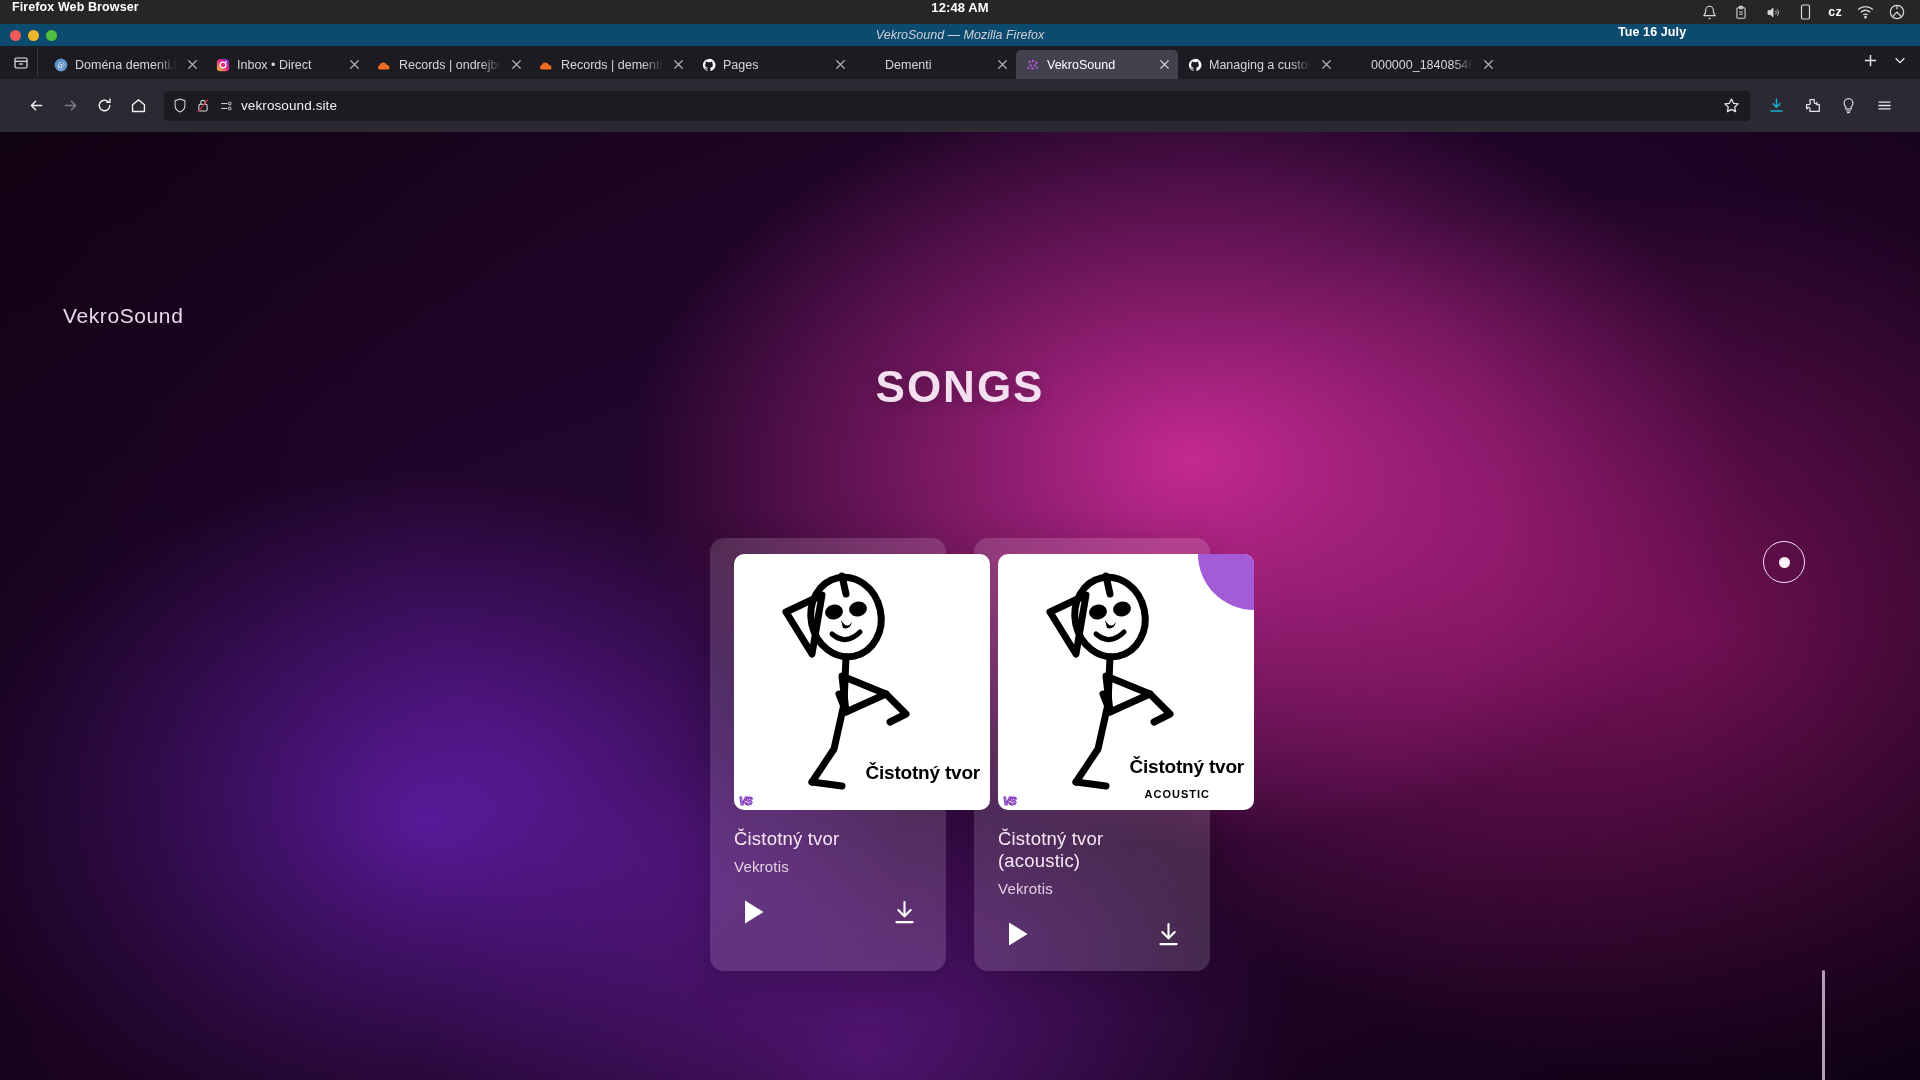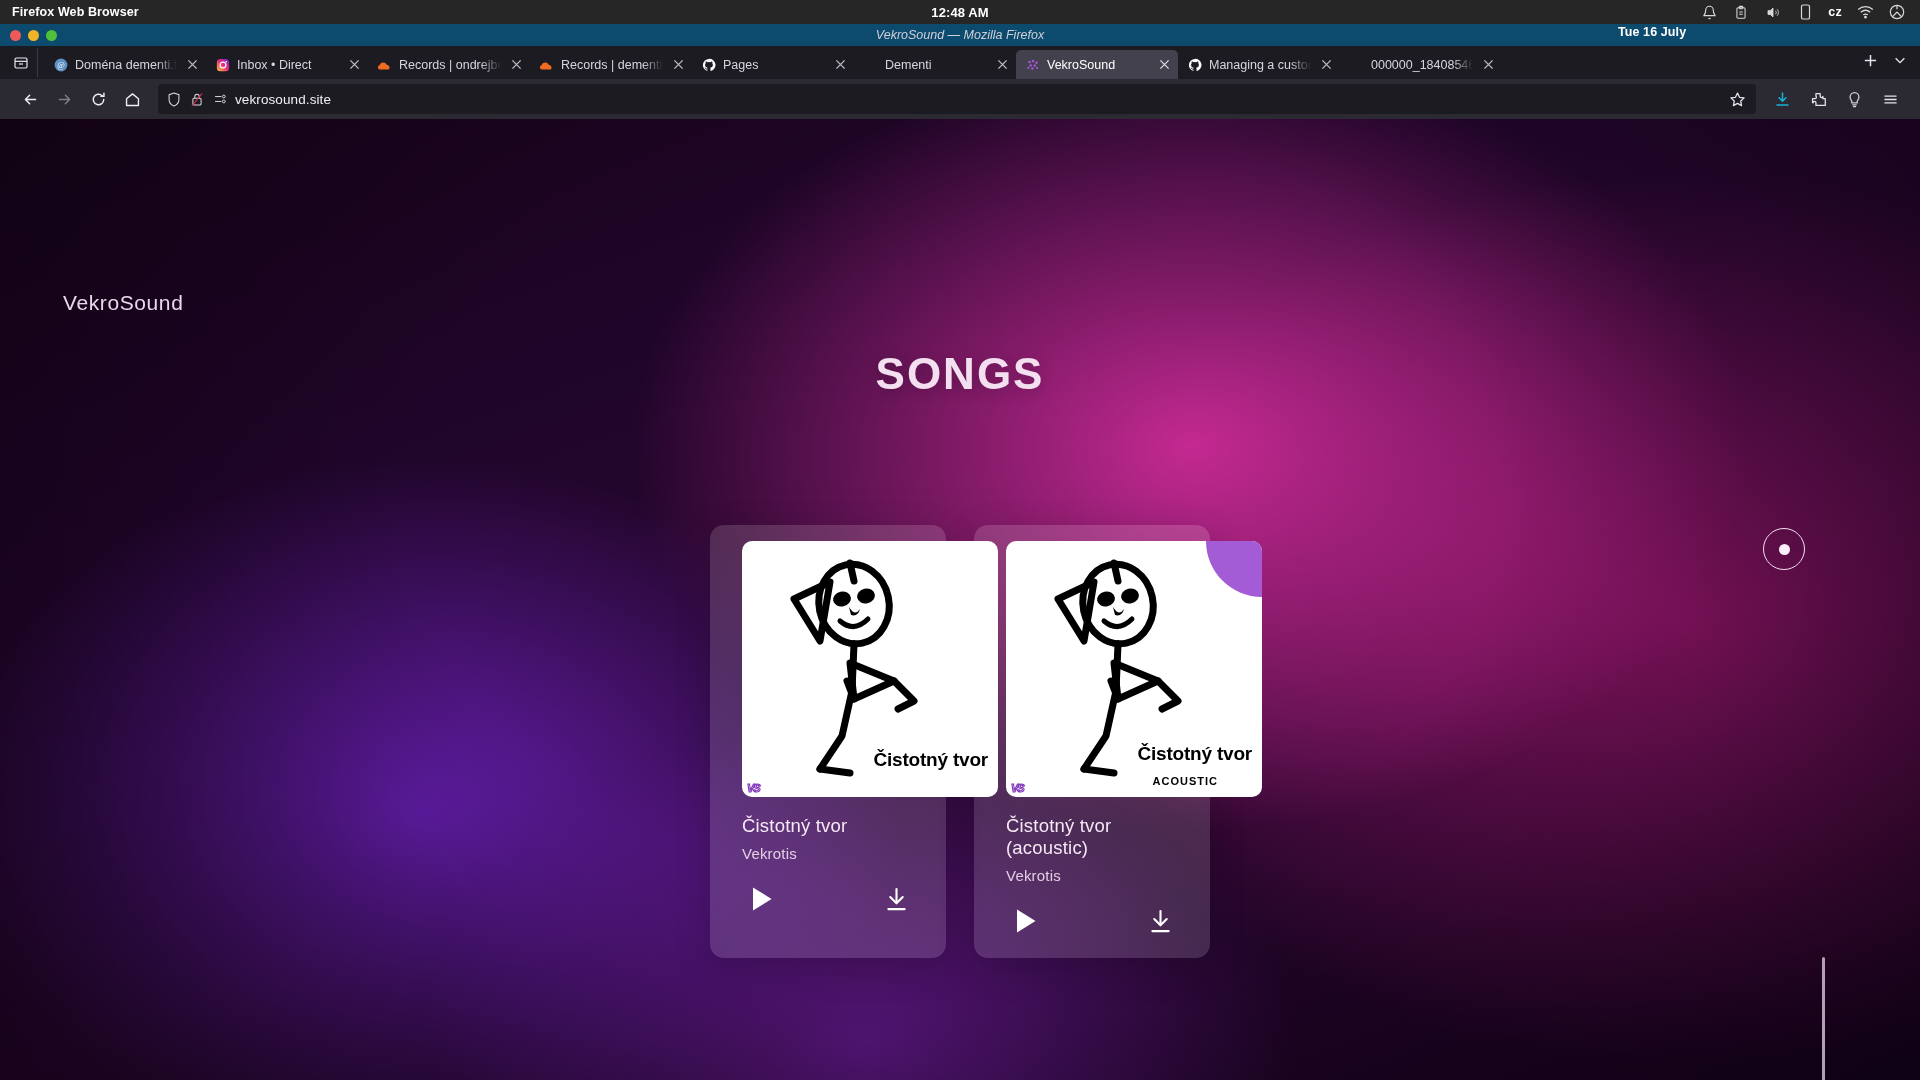--- a/index.html
+++ b/index.html
@@ -6,21 +6,21 @@
   html,body { width:1920px; height:1080px; overflow:hidden; }
   body {
     font-family:"Liberation Sans", sans-serif;
     background:#1c1b22;
     -webkit-font-smoothing:antialiased;
   }
 
   
   #os-topbar{
     position:relative; height:24px; background:#262626;
-    display:flex; align-items:center; color:#ffffff;
+    display:flex; color:#ffffff;
     font-size:12.5px; font-weight:bold; letter-spacing:.1px;
   }
   #os-topbar .os-app-name{ padding-left:12px; }
   #os-topbar .os-clock{
     position:absolute; left:0; right:0; text-align:center;
     font-size:13px; font-weight:bold; pointer-events:none;
   }
   #os-topbar .os-right{
     margin-left:auto; display:flex; align-items:center;
     gap:14px; padding-right:14px;
@@ -70,22 +70,22 @@
     flex:0 0 16px; width:16px; height:16px; opacity:.85;
     display:flex; align-items:center; justify-content:center;
   }
   .tabstrip-right{ display:flex; align-items:center; gap:2px;
     padding-bottom:6px; padding-left:4px; }
   .tsbtn{ width:28px; height:26px; display:flex; align-items:center;
     justify-content:center; }
 
   
   #navbar{
-    height:40px; background:#2b2a33; display:flex; align-items:center;
-    padding:0 14px; gap:2px;
+    height:53px; background:#2b2a33; display:flex; align-items:center;
+    padding:0 20px; gap:2px;
   }
   .navbtn{ width:32px; height:32px; display:flex; align-items:center;
     justify-content:center; border-radius:4px; }
   .navbtn.dim{ opacity:.42; }
   #urlbar{
     flex:1; height:30px; margin:0 8px; background:#1c1b22;
     border-radius:4px; display:flex; align-items:center;
     padding:0 8px; gap:7px;
   }
   #urlbar .u-ico{ width:16px; height:16px; display:flex;
@@ -122,21 +122,21 @@
     color:#f3dff0; font-size:44px; font-weight:bold;
     letter-spacing:2px; z-index:3;
     text-shadow:0 3px 14px rgba(0,0,0,.22);
   }
 
   .cards{
     position:absolute; left:0; right:0; top:406px;
     display:flex; justify-content:center; gap:28px; z-index:3;
   }
   .card{
-    width:236px; border-radius:14px; padding:16px 32px 20px;
+    width:236px; border-radius:14px; padding:16px 24px 20px;
     background:rgba(255,255,255,.14);
     box-shadow:0 10px 36px rgba(0,0,0,.18);
   }
   .art{
     position:relative; width:256px; height:256px; margin:0 auto;
     background:#ffffff; border-radius:10px; overflow:hidden;
   }
   .art .corner{
     position:absolute; right:0; top:0; width:56px; height:56px;
     background:#a45bd6; border-bottom-left-radius:56px;

